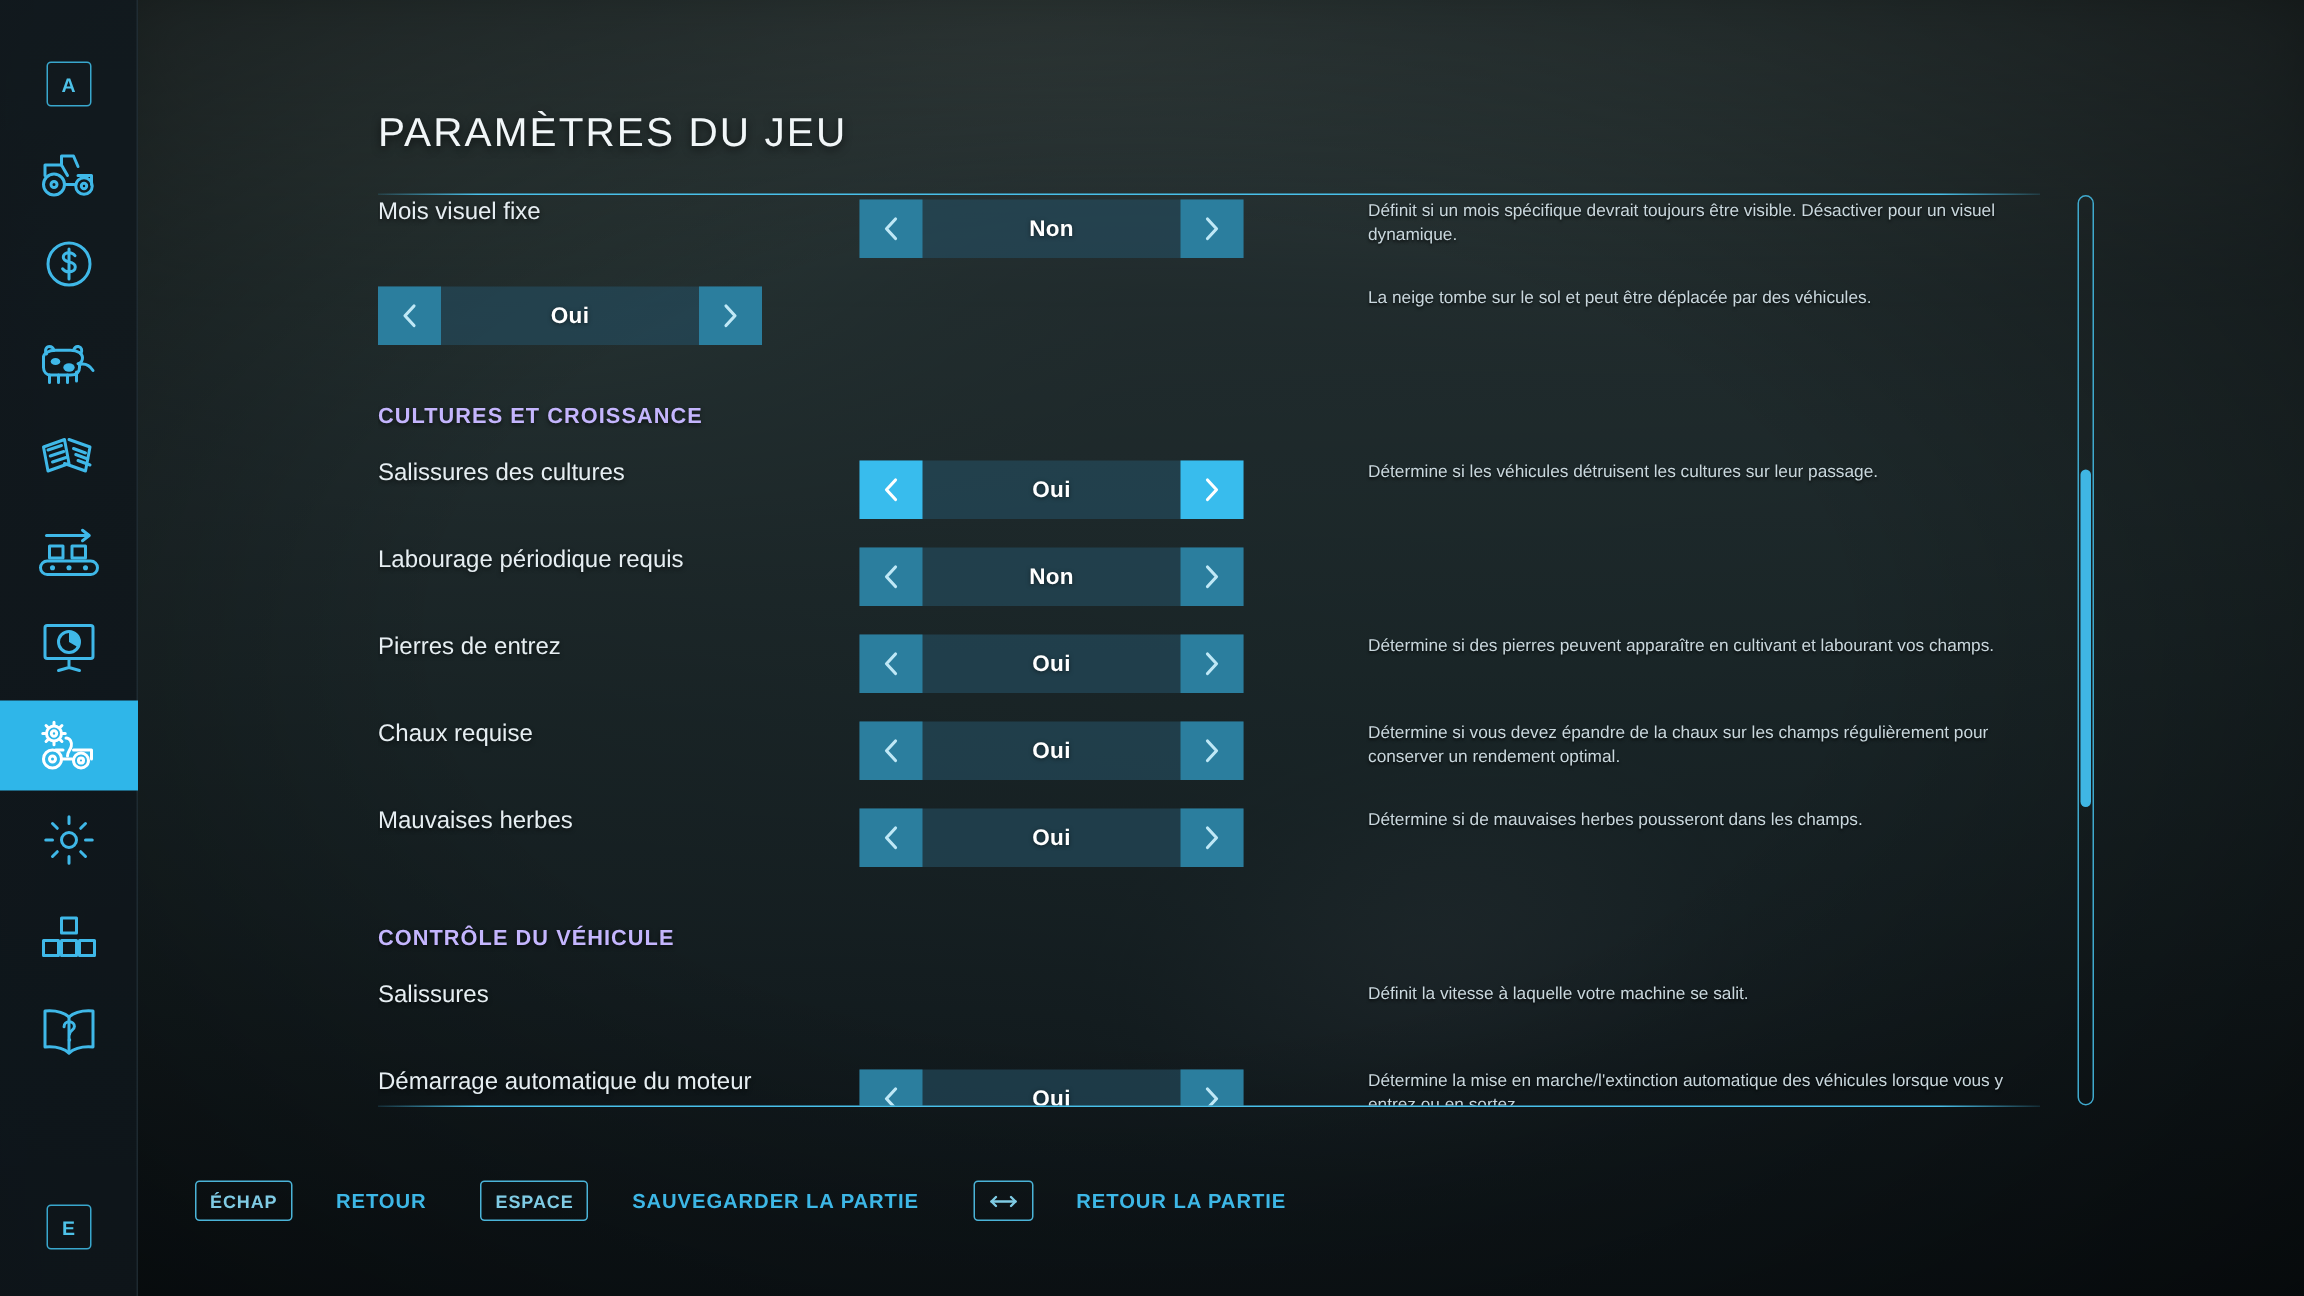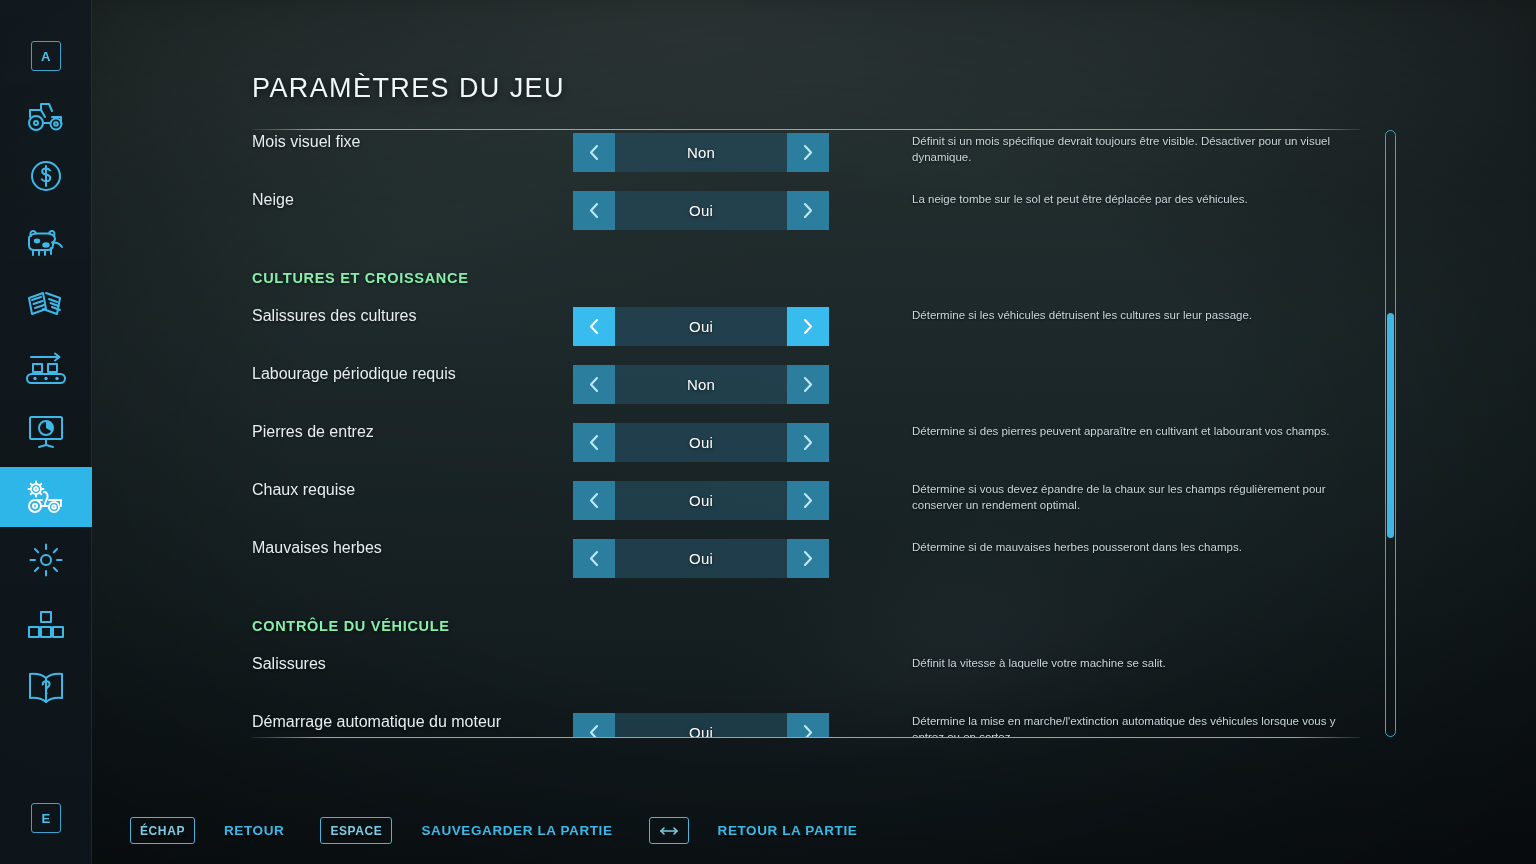--- a/index.html
+++ b/index.html
@@ -136,21 +136,21 @@
     background: #2b7e9e;
     display: flex; align-items: center; justify-content: center;
   }
   .opt-arrow svg { display: block; }
   .opt-arrow .chev { stroke: #bfe8f6; }
   .row.selected .opt-arrow { background: #38bced; }
   .row.selected .opt-arrow .chev { stroke: #ffffff; }
   .opt-value {
     flex: 1;
     display: flex; align-items: center; justify-content: center;
-    font-size: 15px; font-weight: normal;
+    font-size: 15px; font-weight: bold;
     color: #ffffff;
     text-shadow: 0 1px 3px rgba(0,0,0,0.5);
     letter-spacing: 0.2px;
   }
 
   .row-desc {
     position: absolute;
     left: 660px;
     width: 448px;
     font-size: 11.5px;
@@ -159,21 +159,21 @@
     text-shadow: 0 1px 2px rgba(0,0,0,0.7);
   }
 
   
   .section-head {
     height: 58px;
     display: flex; align-items: center;
     font-size: 14.5px;
     font-weight: bold;
     letter-spacing: 0.7px;
-    color: #86efac;
+    color: #c4b5fd;
     text-shadow: 0 1px 3px rgba(0,0,0,0.6);
   }
 
   
   .scroll-track {
     position: absolute;
     left: 1385px; top: 130px;
     width: 11px; height: 607px;
     border: 1px solid #3fa9cd;
     border-radius: 6px;
@@ -183,24 +183,23 @@
     position: absolute;
     left: 1px; right: 1px;
     top: 183px; height: 224px;
     background: #3fb6e4;
     border-radius: 5px;
   }
 
   
   .bottom-bar {
     position: absolute;
-    left: 130px; bottom: 20px;
+    left: 130px; bottom: 50px;
     display: flex; align-items: flex-start;
     z-index: 6;
-    text-decoration: underline;
   }
   .hint { display: flex; align-items: center; margin-right: 36px; }
   .hint-key {
     height: 27px;
     min-width: 30px;
     padding: 0 9px;
     border: 1.5px solid #4bb4d8;
     border-radius: 3px;
     display: flex; align-items: center; justify-content: center;
     color: #7fcbe4;
@@ -371,21 +370,20 @@
             <div class="opt-value">Non</div>
             <div class="opt-arrow">
               <svg width="20" height="21" viewBox="0 0 20 21">
                 <path class="chev" d="M7 4l6 6.5L7 17" fill="none" stroke-width="2.1" stroke-linecap="round" stroke-linejoin="round"></path>
               </svg>
             </div>
           </div>
           <div class="row-desc">Définit si un mois spécifique devrait toujours être visible. Désactiver pour un visuel dynamique.</div>
         </div>
         <div class="row">
-          <div class="row-label">Neige</div>
           <div class="option">
             <div class="opt-arrow">
               <svg width="20" height="21" viewBox="0 0 20 21">
                 <path class="chev" d="M13 4L7 10.5L13 17" fill="none" stroke-width="2.1" stroke-linecap="round" stroke-linejoin="round"></path>
               </svg>
             </div>
             <div class="opt-value">Oui</div>
             <div class="opt-arrow">
               <svg width="20" height="21" viewBox="0 0 20 21">
                 <path class="chev" d="M7 4l6 6.5L7 17" fill="none" stroke-width="2.1" stroke-linecap="round" stroke-linejoin="round"></path>

